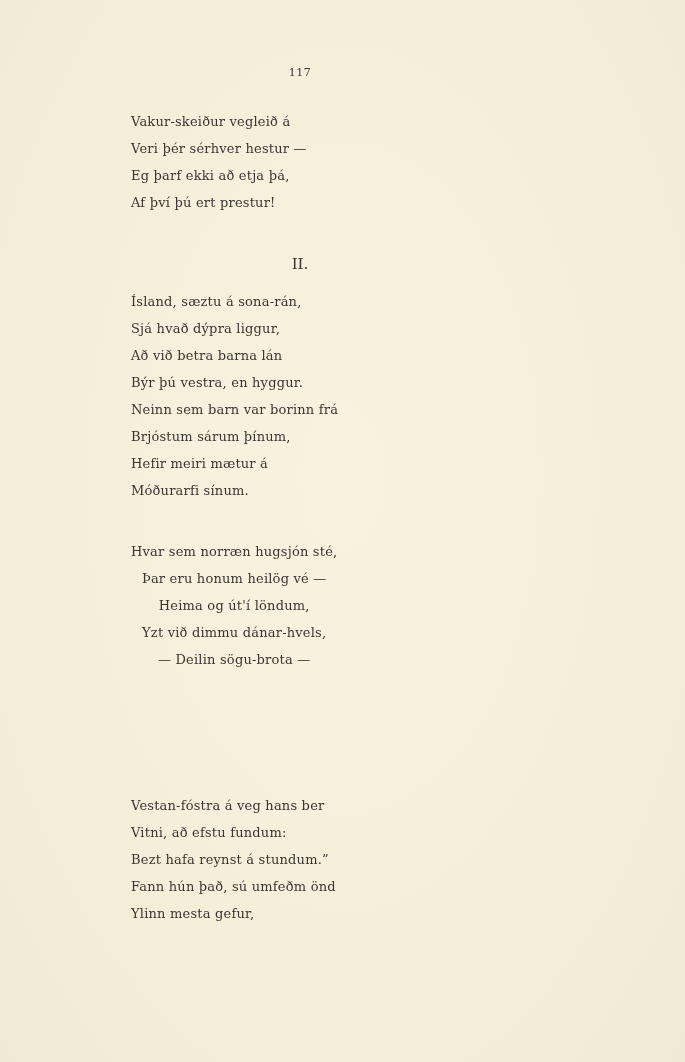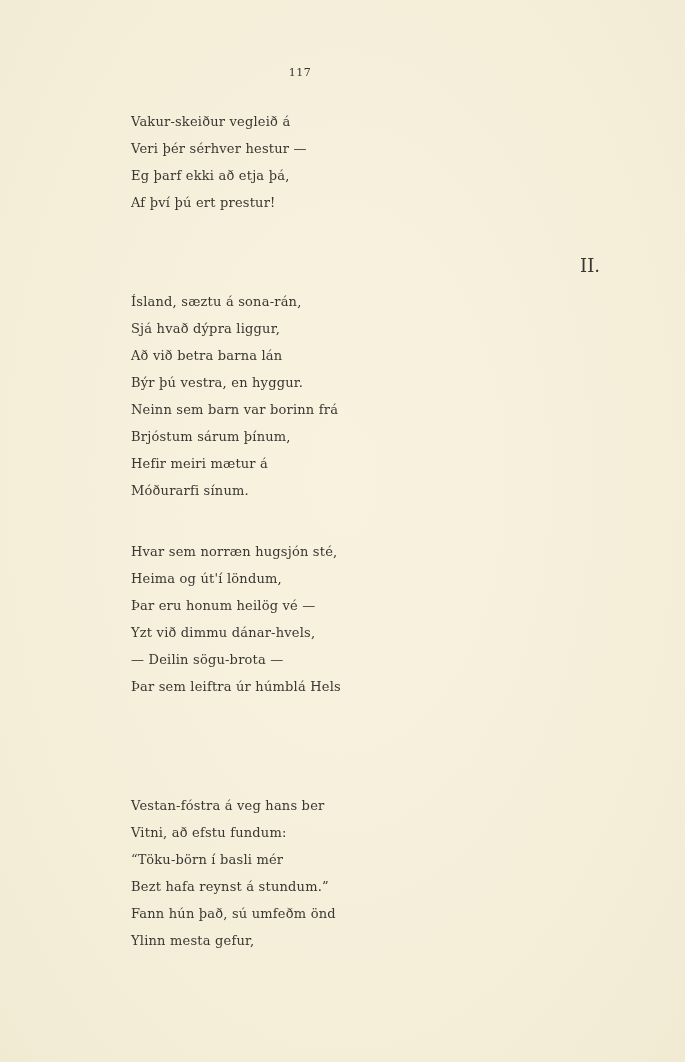--- a/index.html
+++ b/index.html
@@ -44,25 +44,25 @@
       font-size: 13px;
       white-space: nowrap;
       letter-spacing: 0.2px;
     }
     .stanza-1 { top: 108px; }
     .section-heading {
       position: absolute;
       top: 255px;
       left: 0;
       width: 600px;
-      text-align: right;
-      font-size: 18px;
+      text-align: center;
+      font-size: 15px;
     }
     .stanza-2 { top: 288px; }
-    .stanza-3 { top: 538px; }
+    .stanza-3 { top: 538px; text-align: center; }
     .stanza-4 { top: 792px; }
   </style>
 </head>
 <body>
 
 <div class="page">
 
   <div class="page-number">117</div>
 
   <div class="stanza stanza-1">
@@ -80,29 +80,27 @@
     <span class="line">Að við betra barna lán</span>
     <span class="line">Býr þú vestra, en hyggur.</span>
     <span class="line">Neinn sem barn var borinn frá</span>
     <span class="line">Brjóstum sárum þínum,</span>
     <span class="line">Hefir meiri mætur á</span>
     <span class="line">Móðurarfi sínum.</span>
   </div>
 
   <div class="stanza stanza-3">
     <span class="line">Hvar sem norræn hugsjón sté,</span>
+    <span class="line">Þar eru honum heilög vé —</span>
     <span class="line">Heima og út'í löndum,</span>
-    <span class="line">Þar eru honum heilög vé —</span>
     <span class="line">Yzt við dimmu dánar-hvels,</span>
     <span class="line">— Deilin sögu-brota —</span>
-    <span class="line">Þar sem leiftra úr húmblá Hels</span>
   </div>
 
   <div class="stanza stanza-4">
     <span class="line">Vestan-fóstra á veg hans ber</span>
     <span class="line">Vitni, að efstu fundum:</span>
-    <span class="line">“Töku-börn í basli mér</span>
     <span class="line">Bezt hafa reynst á stundum.”</span>
     <span class="line">Fann hún það, sú umfeðm önd</span>
     <span class="line">Ylinn mesta gefur,</span>
   </div>
 
 </div>
 
 </body></html>

